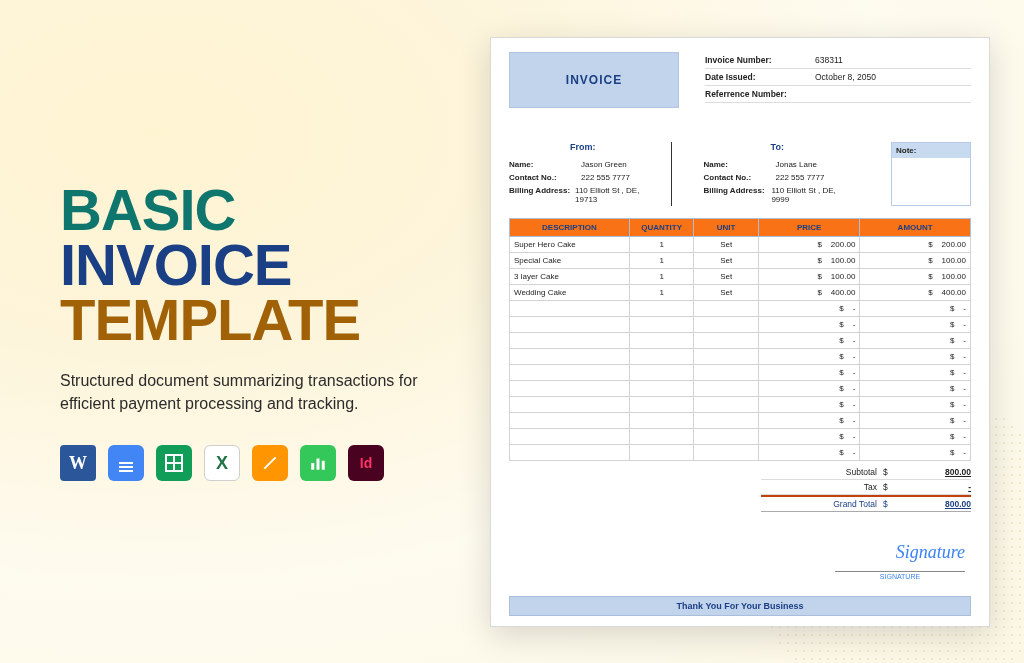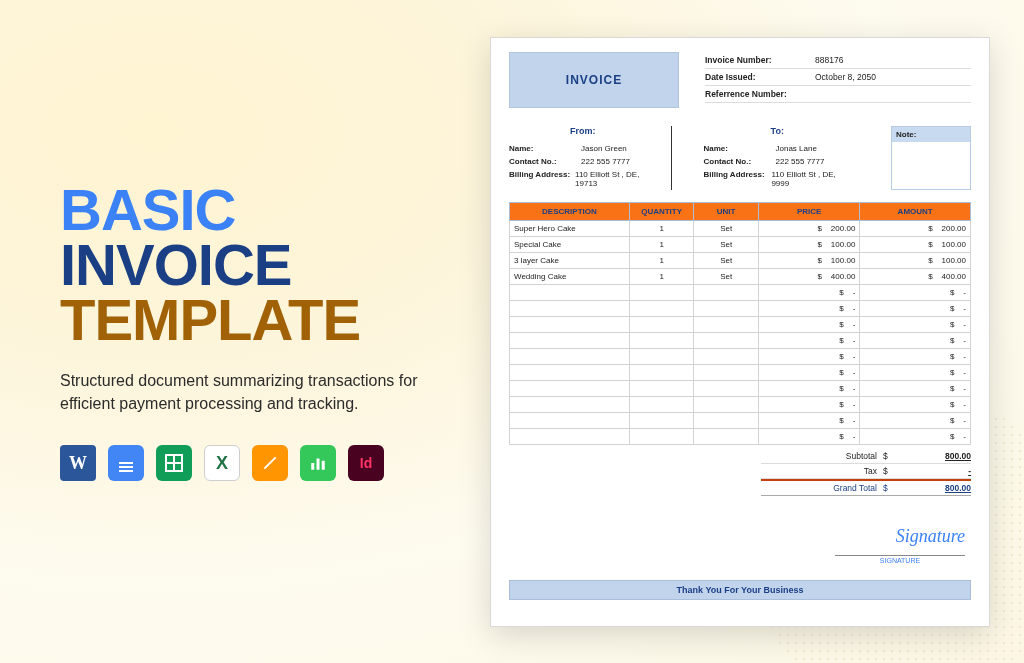--- a/index.html
+++ b/index.html
@@ -18,21 +18,21 @@
     border-radius: 50%;
     opacity:.35;
   }
   .wrap {
     display:flex; align-items:center; height:100%; padding:40px 40px 40px 60px; gap:50px;
     position:relative;
   }
   
   .left { flex:0 0 380px; }
   .hero-title { font-family: Arial Black, Arial, sans-serif; font-weight:900; letter-spacing:-1px; line-height:.95; }
-  .hero-title .l1 { color:#3b82f6; font-size:58px; }
+  .hero-title .l1 { color:#0f766e; font-size:58px; }
   .hero-title .l2 { color:#1b3f85; font-size:58px; }
   .hero-title .l3 { color:#a16207; font-size:58px; }
   .sub { margin-top:22px; color:#2b2b2b; font-size:16px; line-height:1.45; max-width:360px; }
   .apps { margin-top:30px; display:flex; gap:12px; }
   .app-ic {
     width:36px; height:36px; border-radius:6px; display:flex; align-items:center; justify-content:center;
     color:#fff; font-weight:bold; font-size:14px;
   }
   .word   { background:#2b579a; border-radius:4px; position:relative; }
   .word::after{content:"W"; color:#fff; font-family:Georgia,serif; font-size:18px;}
@@ -64,21 +64,21 @@
   .inv-badge {
     background:#c1d4ec; border:1px solid #b0c5df; width:170px; height:56px;
     display:flex; align-items:center; justify-content:center;
     color:#1b3f85; font-weight:bold; letter-spacing:1px; font-size:12px;
   }
   .meta { flex:1; font-size:8.5px; }
   .meta-row { display:flex; gap:10px; border-bottom:1px solid #dcdcdc; padding:3px 0; }
   .meta-row .lbl { font-weight:bold; width:100px; }
   .meta-row .val { flex:1; }
 
-  .parties { display:flex; margin-top:18px; gap:18px; }
+  .parties { display:flex; margin-top:34px; gap:18px; }
   .party { flex:1; padding-right:14px; }
   .party.from { border-right:1px solid #333; }
   .party.to   { padding-left:14px; }
   .party h4 { color:#1b3f85; font-size:9px; text-align:center; margin-bottom:6px; font-weight:bold;}
   .p-row { display:flex; padding:2px 0; }
   .p-row .plbl { font-weight:bold; width:72px; font-size:8px;}
   .p-row .pval { font-size:8px; }
   .note-box {
     flex:0 0 80px; border:1px solid #b7cbe4; margin-left:8px;
   }
@@ -138,21 +138,21 @@
       <div class="app-ic indd" title="InDesign"></div>
     </div>
   </div>
 
   <div class="doc">
     <div class="doc-top">
       <div class="inv-badge">INVOICE</div>
       <div class="meta">
         <div class="meta-row">
           <span class="lbl">Invoice Number:</span>
-          <span class="val">888176</span>
+          <span class="val">638311</span>
         </div>
         <div class="meta-row">
           <span class="lbl">Date Issued:</span>
           <span class="val">October 8, 2050</span>
         </div>
         <div class="meta-row">
           <span class="lbl">Referrence Number:</span>
           <span class="val"></span>
         </div>
       </div>

